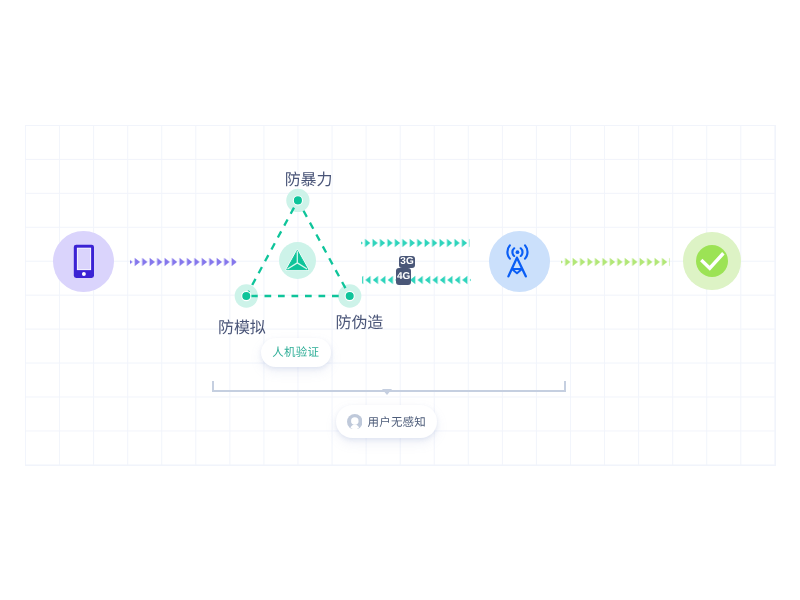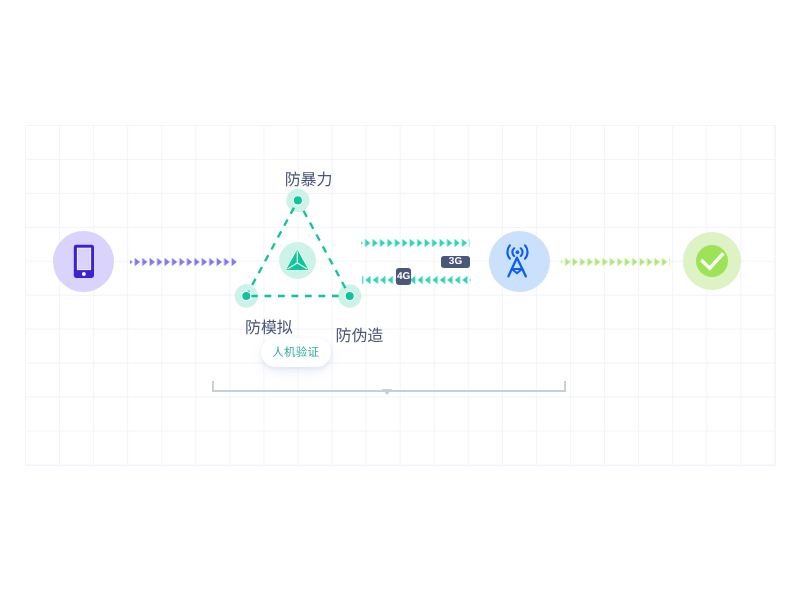--- a/index.html
+++ b/index.html
@@ -35,21 +35,21 @@
   #bracket{position:absolute;left:212px;top:381px;width:350px;height:9px;
     border-left:2px solid #c5cfe0;border-right:2px solid #c5cfe0;border-bottom:2px solid #c5cfe0;}
   #bracket-arrow{position:absolute;left:381.5px;top:389.4px;width:0;height:0;
     border-left:5.2px solid transparent;border-right:5.2px solid transparent;border-top:6.8px solid #c5cfe0;}
 
   .arrows{position:absolute;overflow:hidden;}
   .badge{position:absolute;background:#4a5778;border-radius:3px;color:#fff;
          font-size:10px;font-weight:bold;display:flex;align-items:center;justify-content:center;
          font-family:"Liberation Sans",sans-serif;letter-spacing:0;}
   #badge-4g{left:396px;top:268px;width:15.4px;height:17px;align-items:center;}
-  #badge-3g{left:441px;top:256px;width:29px;height:11.6px;}
+  #badge-3g{left:399px;top:256px;width:16px;height:11.6px;}
 
 </style>
 </head>
 <body>
 
 <div id="stage">
   <div id="grid"></div>
 
   <svg id="node-halos" style="position:absolute;left:0;top:0;width:800px;height:600px;pointer-events:none;">
     <circle cx="297.9" cy="200.4" r="11.65" fill="#cdf3e9"></circle>
@@ -138,22 +138,32 @@
   </div>
   <div id="pyramid-node" style="background: rgb(205, 243, 233);">
       <svg width="22.8" height="20.2" viewBox="0 0 22.8 20.2" style="overflow:visible;">
       <path d="M11.3 0.5 L0.7 19.6 L21.9 19.6 Z" fill="none" stroke="#f2fcf9" stroke-width="2.4" stroke-linejoin="round"></path>
       <path d="M11.3 0.5 L0.7 19.6 L21.9 19.6 Z" fill="#0ec49a" stroke="#0ec49a" stroke-width="1.0" stroke-linejoin="round"></path>
       <path d="M11.3 1.6 L11.3 12.9 M11.3 12.9 L1.9 18.8 M11.3 12.9 L20.7 18.8" stroke="#d9f7ee" stroke-width="1.25" fill="none" stroke-linecap="round" stroke-linejoin="round"></path>
     </svg>
     </div>
 
   <div class="nlabel" id="lbl-top" style="left:284.7px;top:166.2px;">防暴力</div>
-  <div class="nlabel" id="lbl-left" style="left:245px;top:313.8px;">防模拟</div>
-  <div class="nlabel" id="lbl-right" style="left:335.5px;top:322px;">防伪造</div>
+  <div class="nlabel" id="lbl-left" style="left:218px;top:313.8px;">防模拟</div>
+  <div class="nlabel" id="lbl-right" style="left:335.5px;top:309px;">防伪造</div>
 
   <div class="pill" id="pill-human" style="color: rgb(46, 174, 151);">
     <span>人机验证</span>
+  </div>
+  <div class="pill" id="pill-user" style="color: rgb(78, 93, 122);">
+    <span style="display:flex;">
+        <svg width="15.6" height="15.6" viewBox="0 0 15.6 15.6">
+      <circle cx="7.8" cy="7.8" r="7.8" fill="#bfc9da"></circle>
+      <circle cx="7.8" cy="6.9" r="3.75" fill="#ffffff"></circle>
+      <path d="M7.8 10.6 c-2.45 0 -4.0 1.9 -4.25 3.35 a7.8 7.8 0 0 0 8.5 0 c-0.25 -1.45 -1.8 -3.35 -4.25 -3.35 z" fill="#ffffff"></path>
+    </svg>
+      </span>
+    <span>用户无感知</span>
   </div>
 
   <div id="bracket"></div>
   <div id="bracket-arrow"></div>
 </div>
 
 </body></html>

